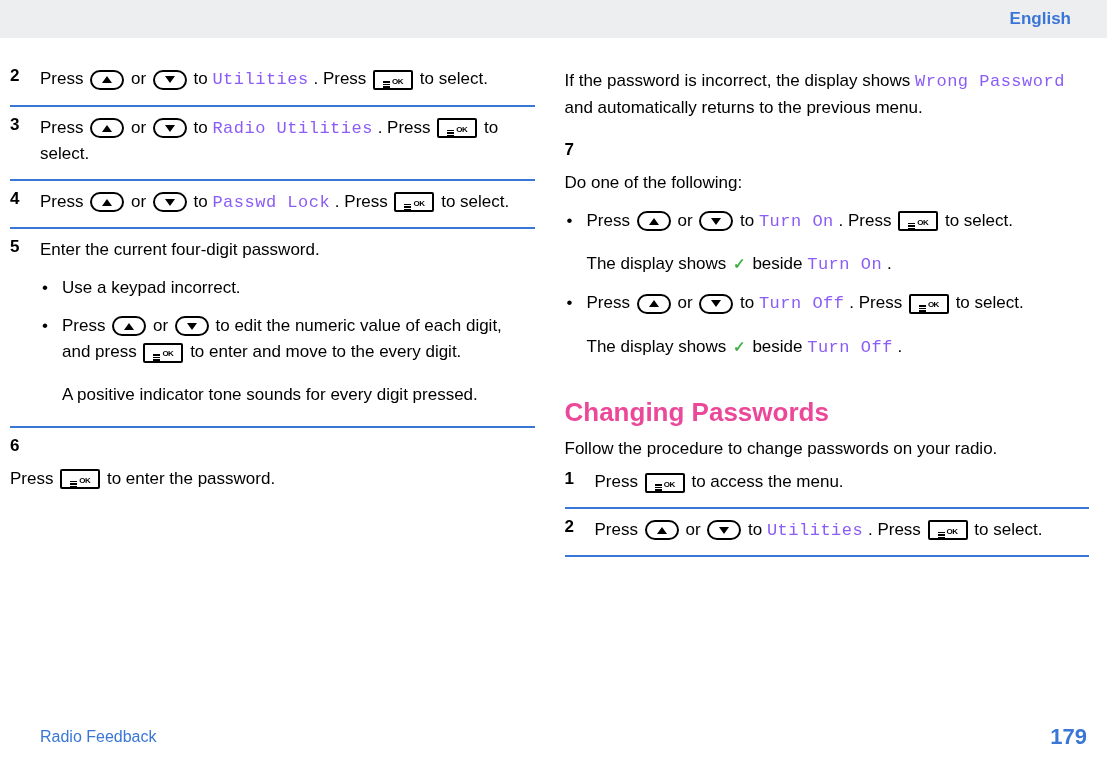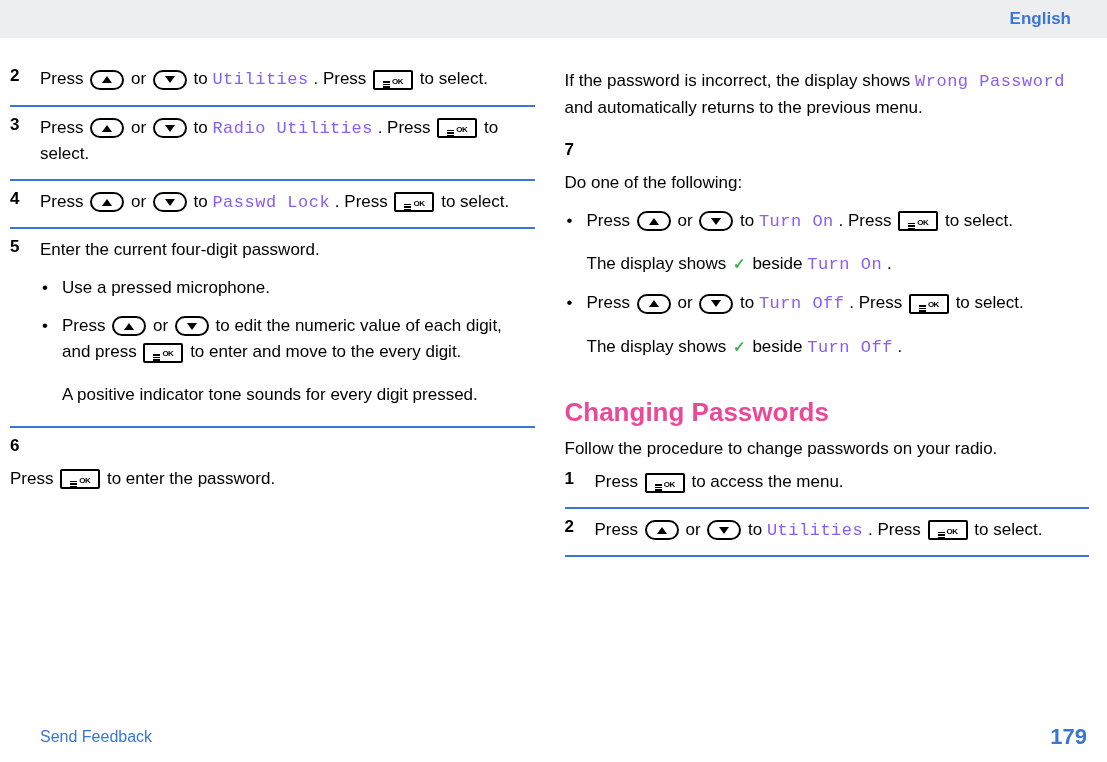--- a/index.html
+++ b/index.html
@@ -257,21 +257,21 @@
       </div>
     </div>
 
     <div class="step">
       <div class="step-num">5</div>
       <div class="step-body">
         <div>Enter the current four-digit password.</div>
         <div class="bullet-list substep-indent">
           <div class="bullet">
             <div class="bullet-dot">•</div>
-            <div class="bullet-body">Use a pressed microphone.</div>
+            <div class="bullet-body">Use a keypad incorrect.</div>
           </div>
           <div class="bullet">
             <div class="bullet-dot">•</div>
             <div class="bullet-body">
               <span>Press </span>
               <span class="btn-icon">
                   <span class="btn-oval">
                     <span class="tri-up"></span>
                   </span>
                 </span>
@@ -448,15 +448,15 @@
               </span>OK</span>
           </span>
         <span> to select.</span>
       </div>
     </div>
 
   </div>
 </div>
 
 <div class="footer">
-  <span class="send-fb">Send Feedback</span>
+  <span class="send-fb">Radio Feedback</span>
   <span class="pagenum">179</span>
 </div>
 
 </body></html>

